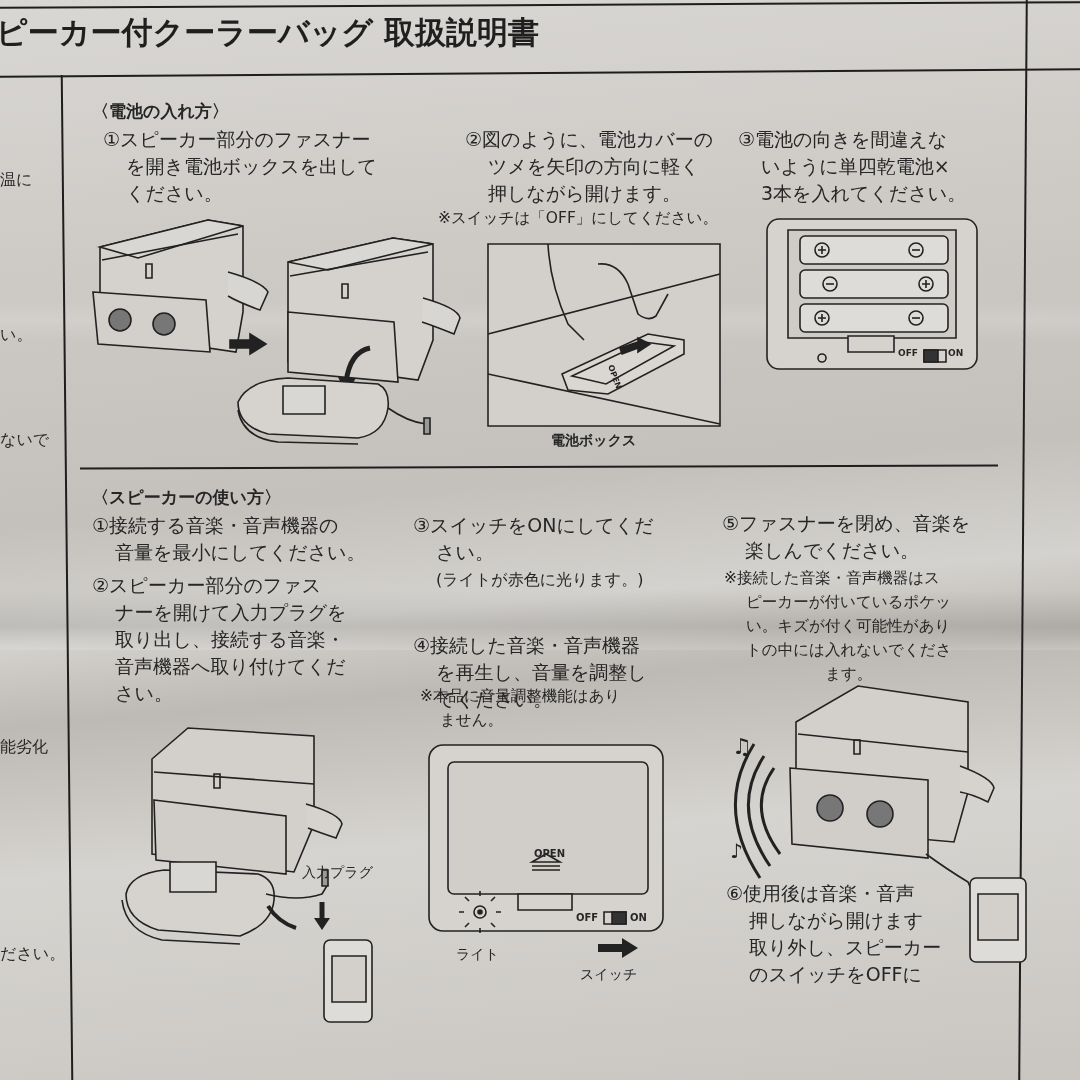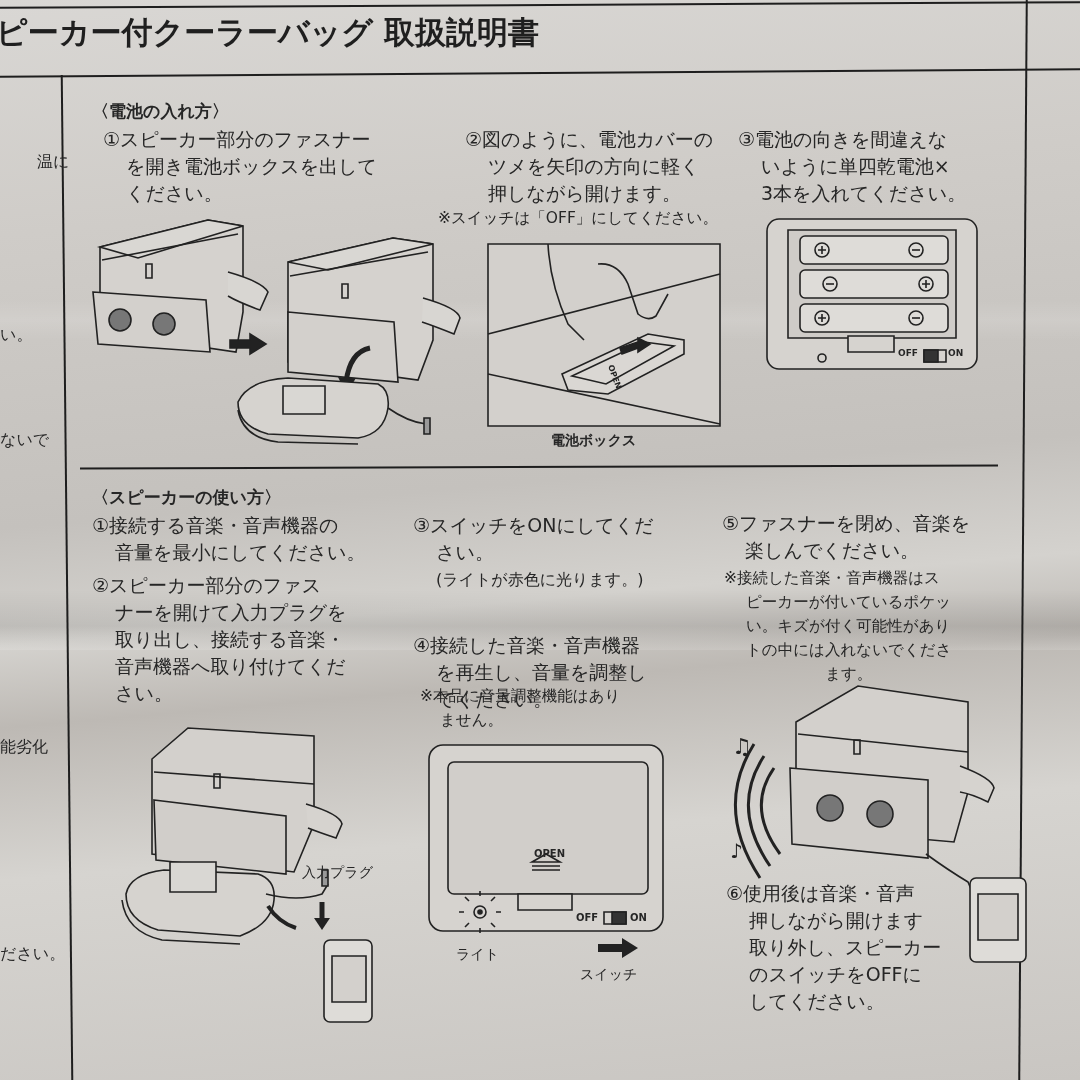--- a/index.html
+++ b/index.html
@@ -32,21 +32,21 @@
 <div class="crease" style="top:590px;height:60px;background:linear-gradient(180deg,rgba(0,0,0,0) 0%,rgba(0,0,0,0.09) 60%,rgba(255,255,255,0.12) 100%);"></div>
 <div class="crease" style="top:300px;height:40px;background:linear-gradient(180deg,rgba(255,255,255,0) 0%,rgba(255,255,255,0.12) 50%,rgba(255,255,255,0) 100%);"></div>
 
 <div class="title-line" style="left:0;top:4px;width:1080px;transform:rotate(-0.3deg);"></div>
 <div class="title">ピーカー付クーラーバッグ 取扱説明書</div>
 <div class="title-line" style="left:0;top:72px;width:1080px;transform:rotate(-0.4deg);"></div>
 
 <div class="vline" style="left:66px;top:75px;height:1005px;transform:rotate(-0.6deg);"></div>
 <div class="vline" style="left:1022px;top:0;height:1080px;transform:rotate(0.4deg);"></div>
 
-<div class="leftcut" style="top:152px;margin-left:37px;">温に</div>
+<div class="leftcut" style="top:170px;">温に</div>
 <div class="leftcut" style="top:325px;">い。</div>
 <div class="leftcut" style="top:430px;">ないで</div>
 <div class="leftcut" style="top:737px;">能劣化</div>
 <div class="leftcut" style="top:944px;">ださい。</div>
 
 <div class="section-head" style="left:92px;top:100px;">〈電池の入れ方〉</div>
 
 <div class="step" style="left:103px;top:126px;">
   <span>①</span><span>スピーカー部分のファスナー</span>
   <span class="indent">を開き電池ボックスを出して</span>
@@ -182,21 +182,20 @@
   <div style="padding-left:22px;">い。キズが付く可能性があり</div>
   <div style="padding-left:22px;">トの中には入れないでくださ</div>
   <div style="padding-left:22px;text-align:center;">ます。</div>
 </div>
 
 <div class="step" style="left:726px;top:880px;">
   <span>⑥</span><span>使用後は音楽・音声</span>
   <span class="indent">押しながら開けます</span>
   <span class="indent">取り外し、スピーカー</span>
   <span class="indent">のスイッチをOFFに</span>
-  <span class="indent">してください。</span>
 </div>
 
 <svg style="left:118px;top:724px;" width="280" height="306" viewBox="0 0 280 306" fill="none" stroke="#222" stroke-width="1.6">
   <path d="M34 35 L70 4 L196 12 L196 100 L176 148 L34 130 Z" fill="#d3d0cc"></path>
   <path d="M36 48 L196 60"></path>
   <rect x="96" y="50" width="6" height="14"></rect>
   <path d="M36 76 L168 92 L168 150 L38 136 Z" fill="#d1ceca"></path>
   <path d="M188 80 Q222 90 224 100 L218 114 Q200 108 190 104" fill="#d6d3cf"></path>
   <path d="M8 170 Q12 150 46 146 L140 150 Q158 156 156 176 Q154 200 122 212 L40 206 Q8 196 8 170 Z" fill="#d6d3cf"></path>
   <path d="M4 176 Q8 208 44 216 L122 220"></path>

